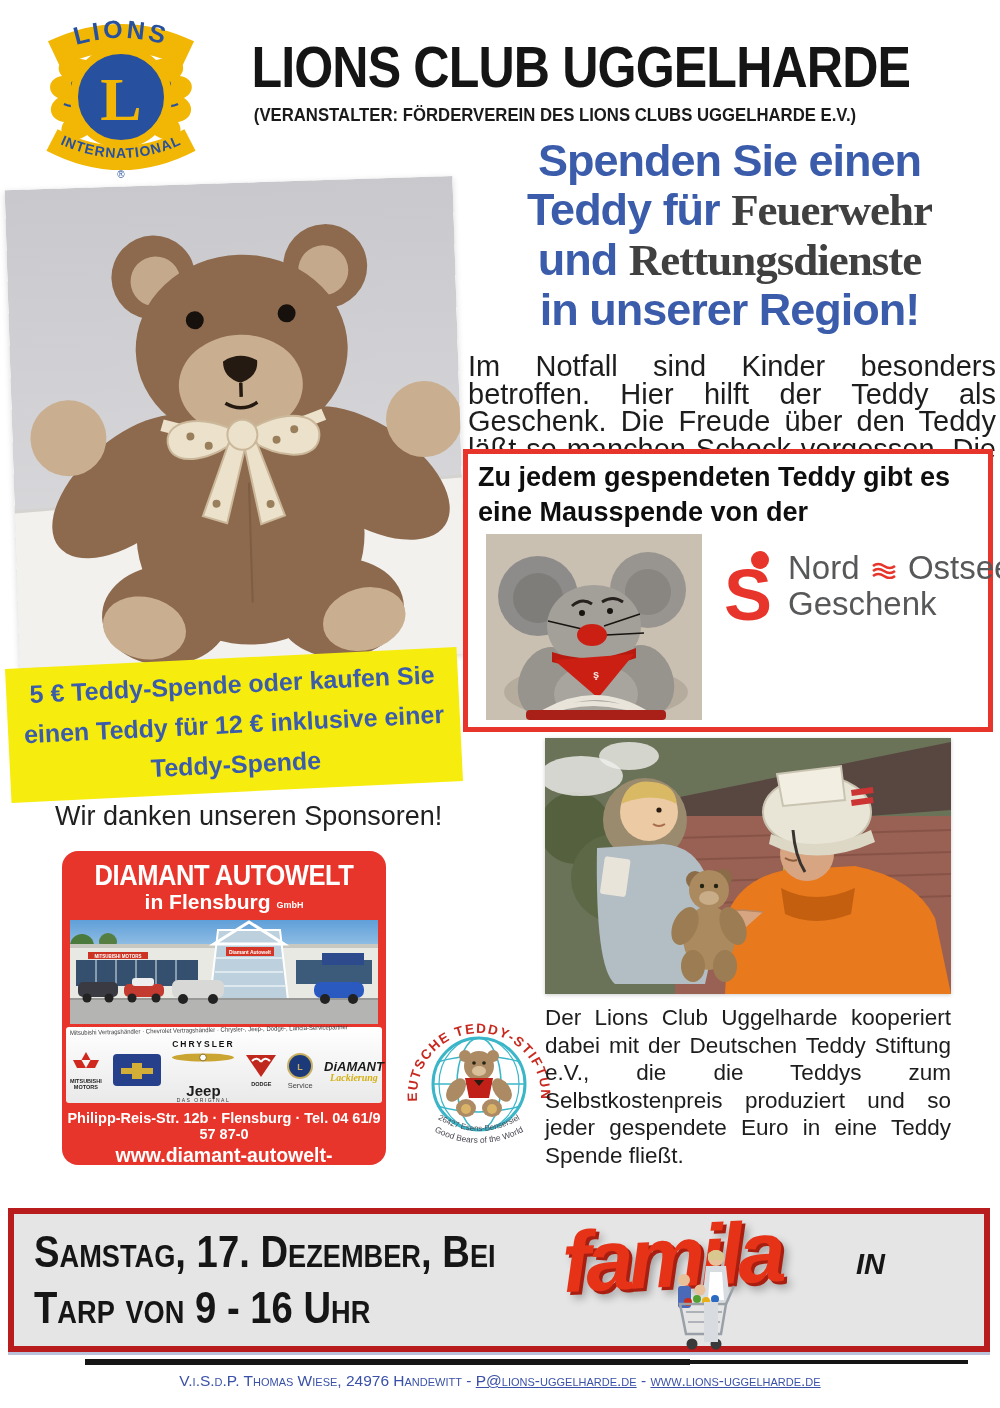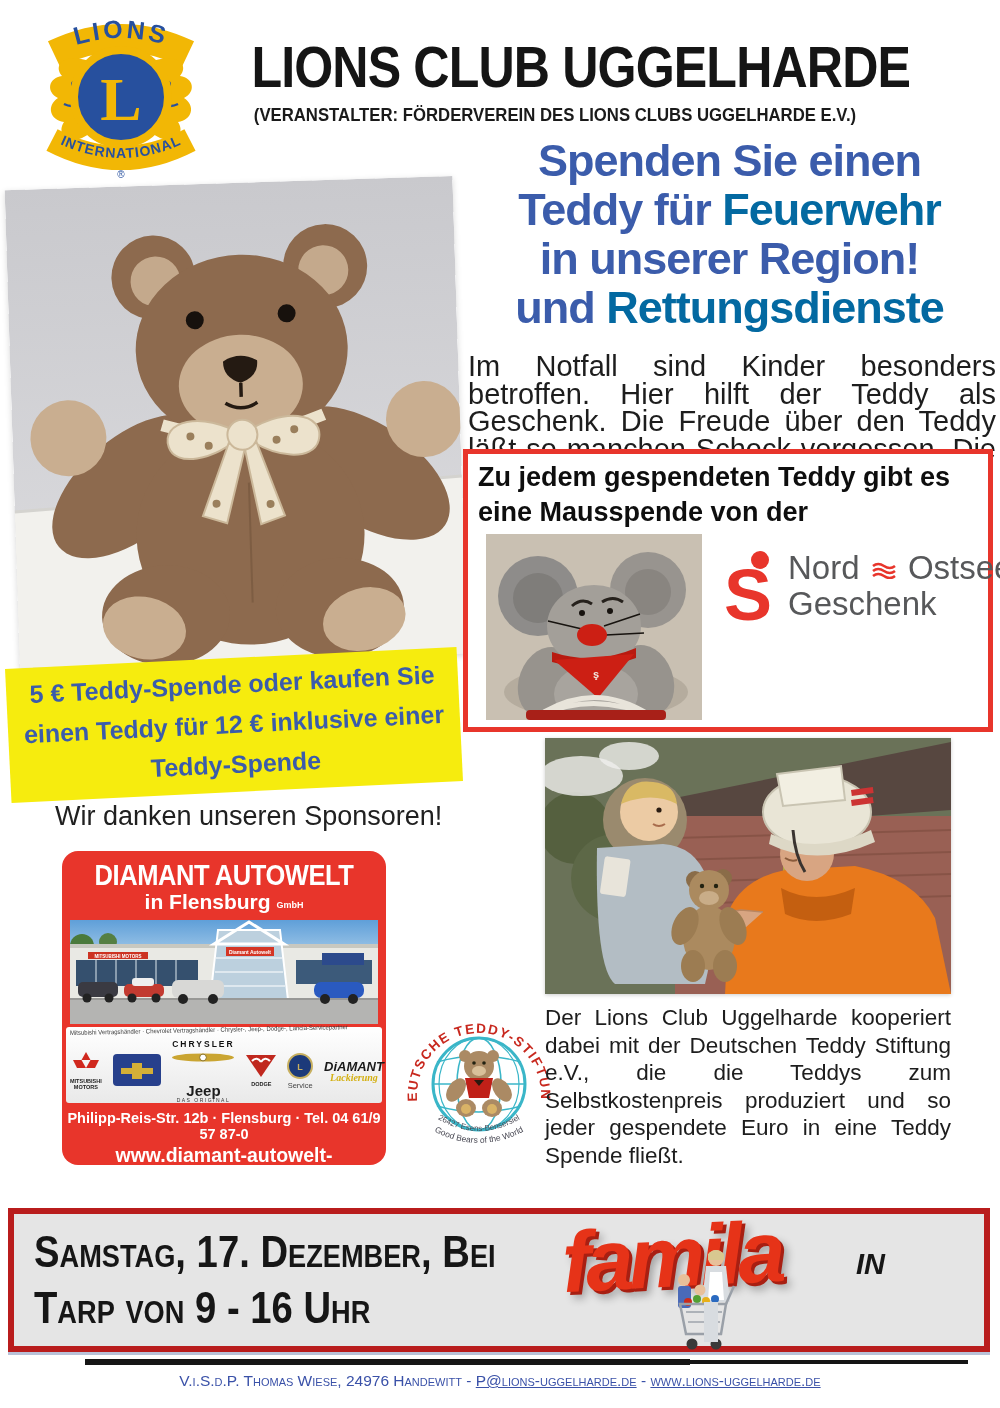--- a/index.html
+++ b/index.html
@@ -11,21 +11,21 @@
 
   
   #title{left:210px;top:34px;width:690px;text-align:center;font-weight:bold;
          font-size:57px;letter-spacing:-1px;color:#151515;white-space:nowrap;}
   #subtitle{left:210px;top:104px;width:690px;text-align:center;font-weight:bold;
             font-size:19px;color:#1a1a1a;white-space:nowrap;}
 
   
   #headline{left:462px;top:136px;width:535px;text-align:center;font-weight:bold;
             font-size:45px;line-height:49px;letter-spacing:-1px;}
-  .hl-blue{color:#3b5cab;} .hl-red{color:#0369a1;}
+  .hl-blue{color:#3b5cab;} .hl-red{color:#404040;font-family:Liberation Serif, serif;}
 
   #intro{left:468px;top:353px;width:528px;font-size:29px;line-height:27.5px;
          text-align:justify;color:#1d1d1d;}
 
   
   #mausbox{left:463px;top:449px;width:520px;height:273px;border:5px solid #e8352b;background:#fff;}
   #maus-heading{left:10px;top:6px;width:500px;font-size:27px;font-weight:bold;line-height:35px;color:#0e0e0e;}
   #mouse-photo{left:18px;top:80px;width:216px;height:186px;}
   #sparkasse{left:256px;top:96px;width:250px;}
   .spk-text{font-size:33px;color:#57585a;line-height:36px;}
@@ -118,22 +118,22 @@
     </text>
     <text x="95" y="166" text-anchor="middle" font-size="10" fill="#27509e">®</text>
   </svg>
 
   <div class="abs cond" id="title">LIONS CLUB UGGELHARDE</div>
   <div class="abs cond" id="subtitle">(VERANSTALTER: FÖRDERVEREIN DES LIONS CLUBS UGGELHARDE E.V.)</div>
 
   <div class="abs" id="headline">
     <div><span class="hl-blue">Spenden Sie einen</span></div>
     <div><span class="hl-blue">Teddy für </span><span class="hl-red">Feuerwehr</span></div>
+    <div><span class="hl-blue">und </span><span class="hl-red">Rettungsdienste</span></div>
     <div><span class="hl-blue">in unserer Region!</span></div>
-    <div><span class="hl-blue">und </span><span class="hl-red">Rettungsdienste</span></div>
   </div>
 
   <div class="abs" id="intro">Im Notfall sind Kinder besonders betroffen. Hier hilft der Teddy als Geschenk. Die Freude über den Teddy läßt so manchen Schock vergessen. Die Teddys fahren bei jedem Einsatz mit!</div>
 
   <svg class="abs" id="teddy-photo" viewBox="0 0 448 478">
     <defs>
       <linearGradient id="wallg" x1="0" y1="0" x2="0" y2="1">
         <stop offset="0" stop-color="#c9c9cd"></stop>
           <stop offset="1" stop-color="#dddde0"></stop>
       </linearGradient>

